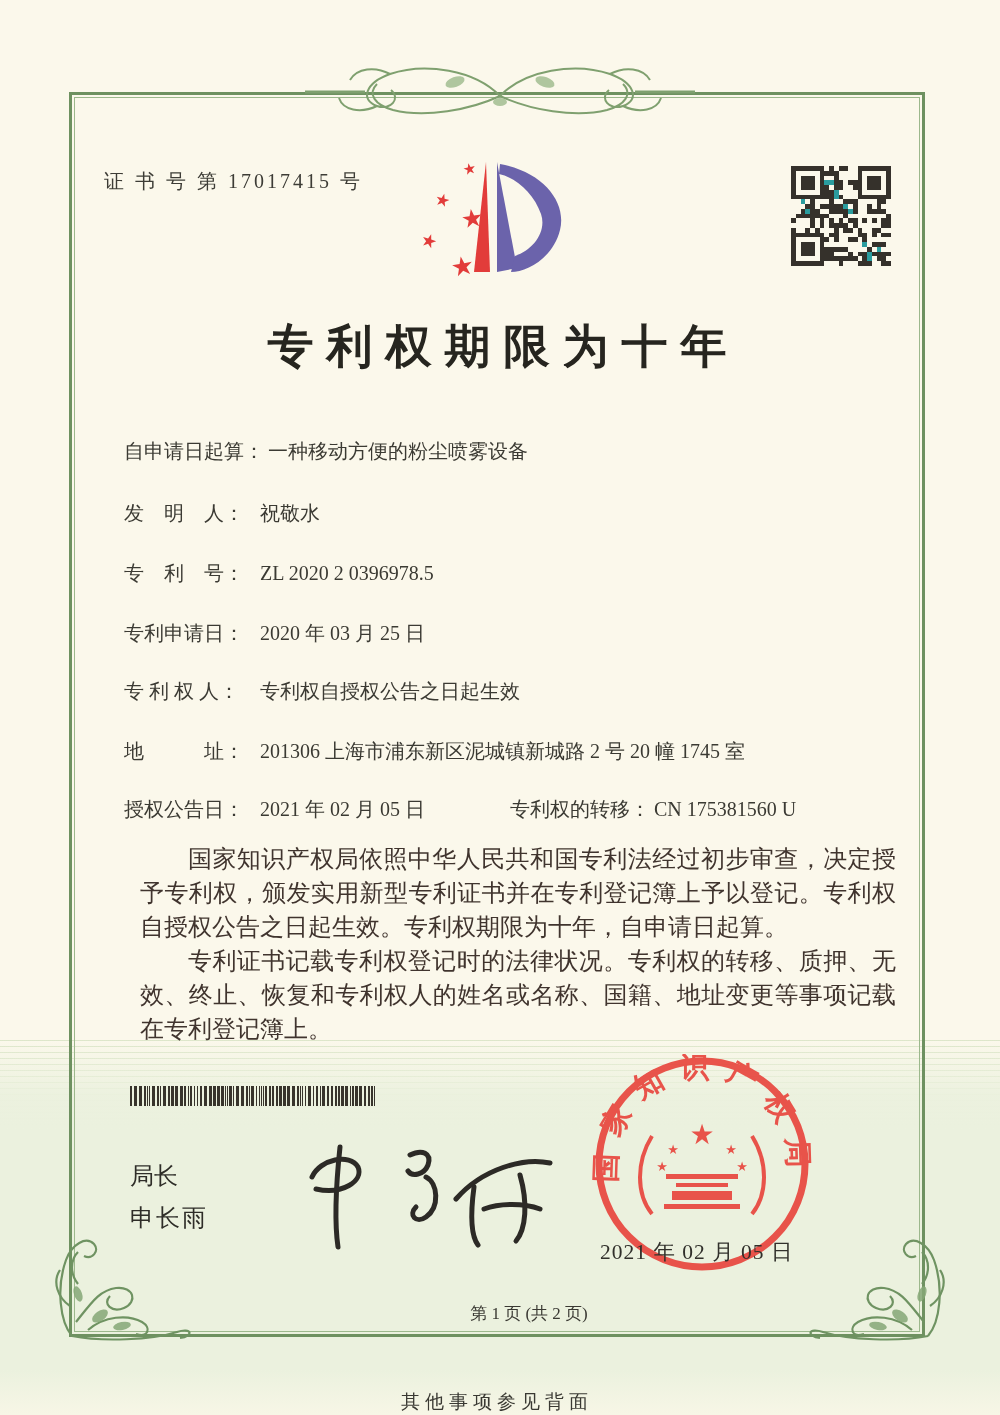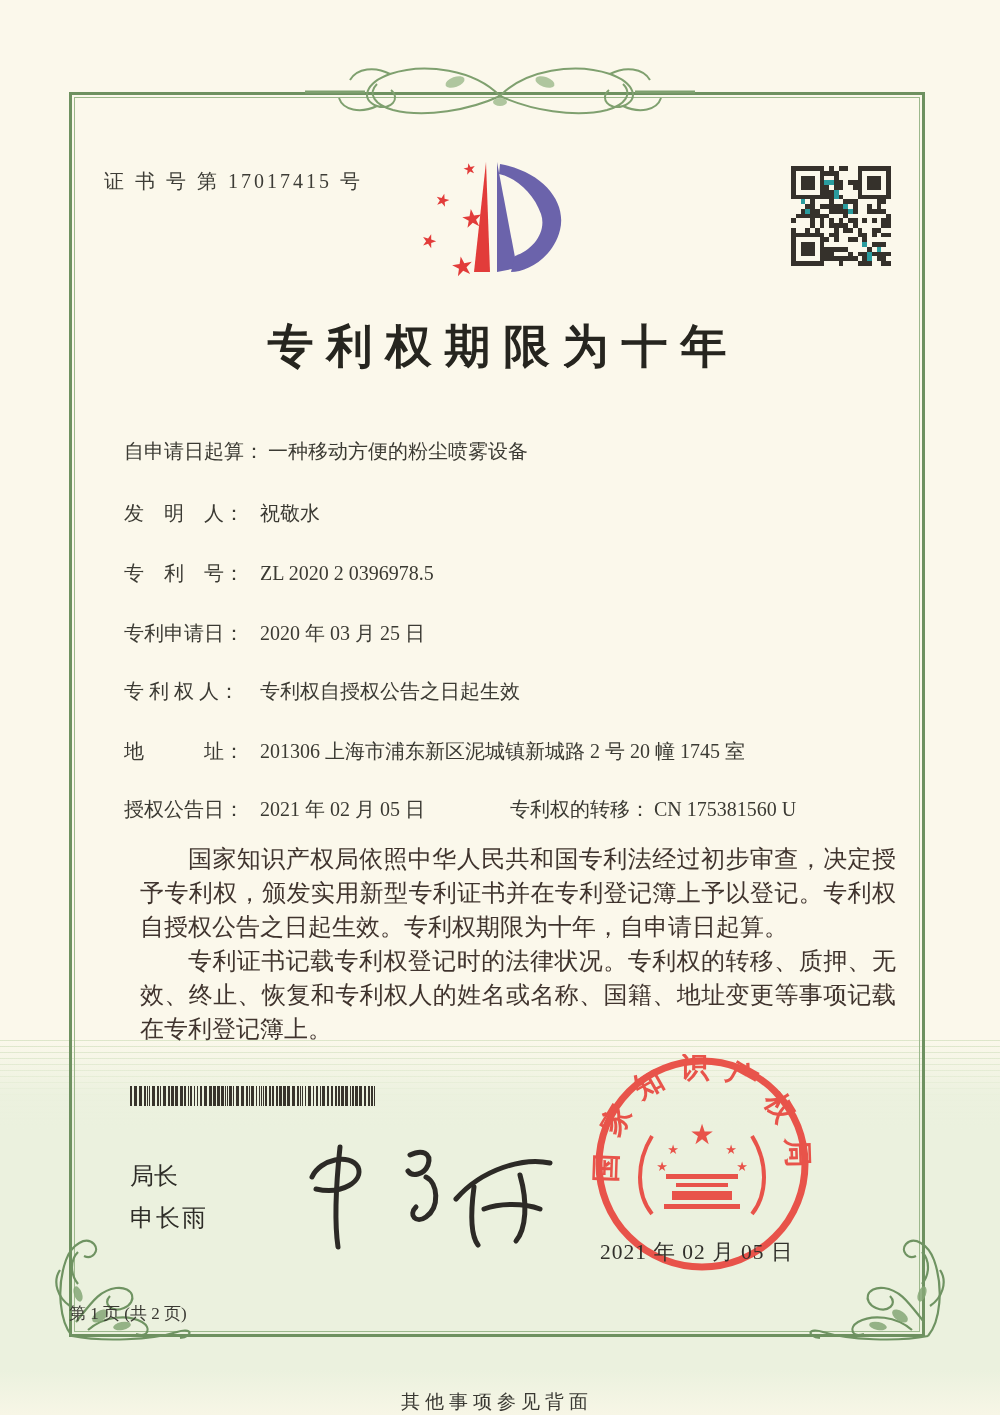--- a/index.html
+++ b/index.html
@@ -37,21 +37,21 @@
   #paragraphs{left:128px;top:842px;width:756px;font-size:24px;line-height:34px;
     color:#40342e;text-align:justify;margin-left:12px;}
   #paragraphs p{margin:0;text-indent:2em;}
   #barcode{left:130px;top:1086px;width:250px;height:20px;font-size:0;}
   #barcode span{display:inline-block;height:100%;background:#38342c;vertical-align:top;}
   #director-title{left:130px;top:1160px;font-size:24px;color:#2e2d28;
     font-family:"Liberation Sans","DejaVu Sans",sans-serif;}
   #director-name{left:130px;top:1202px;font-size:24px;color:#2e2d28;
     font-family:"Liberation Sans","DejaVu Sans",sans-serif;letter-spacing:2px;}
   #seal-date{left:600px;top:1237px;font-size:21.5px;color:#31302b;letter-spacing:1px;}
-  #page-info{left:69px;top:1302px;width:856px;font-size:17px;color:#3a3933;}
+  #page-info{left:69px;top:1302px;width:856px;text-align:center;font-size:17px;color:#3a3933;padding-left:32px;}
   #back-note{left:69px;top:1359px;width:856px;text-align:center;font-size:19px;
     letter-spacing:5px;color:#3a3933;margin-top:30px;}
   
   #qr{left:791px;top:166px;width:100px;height:100px;display:grid;
     grid-template-columns:repeat(21,1fr);grid-template-rows:repeat(21,1fr);}
   #qr div{width:100%;height:100%;}
   
   .logo-star{position:absolute;color:#e23c3a;line-height:1;}
 </style>
 </head>

